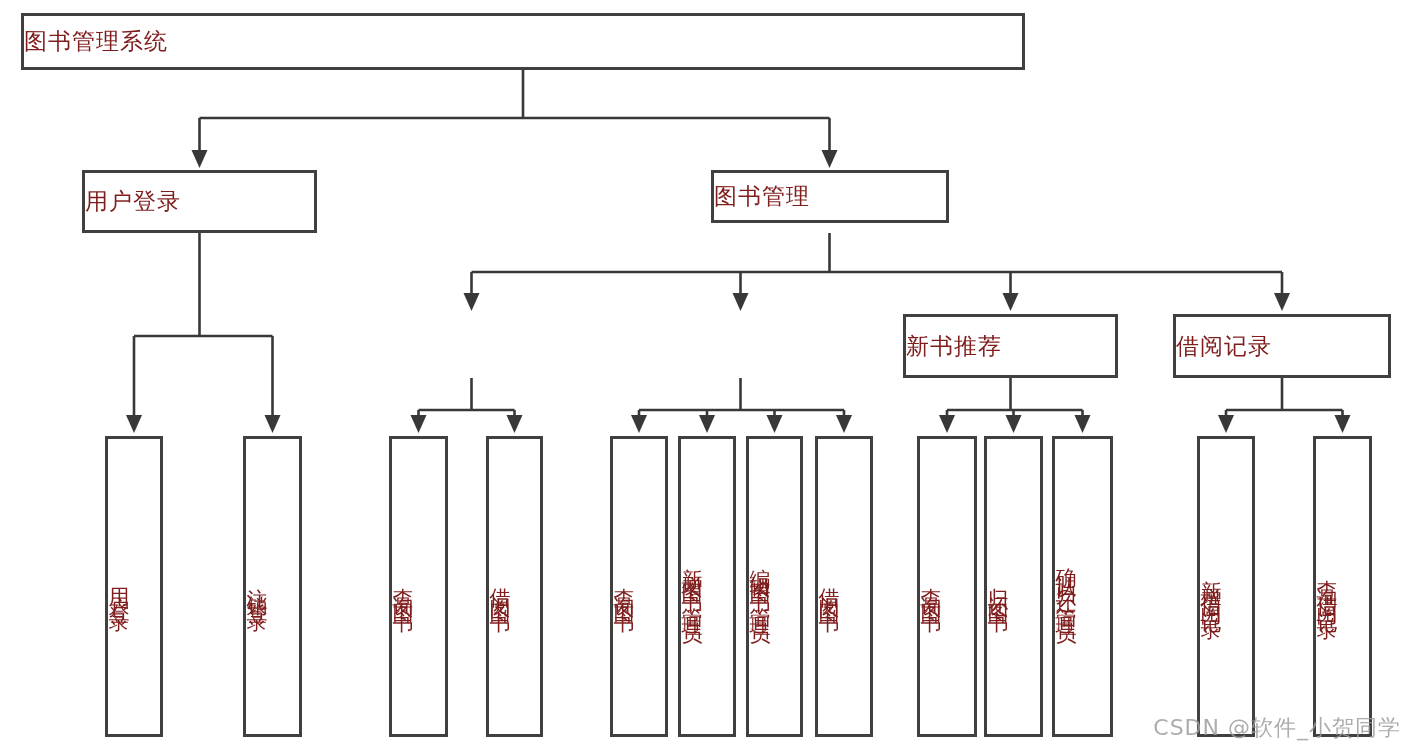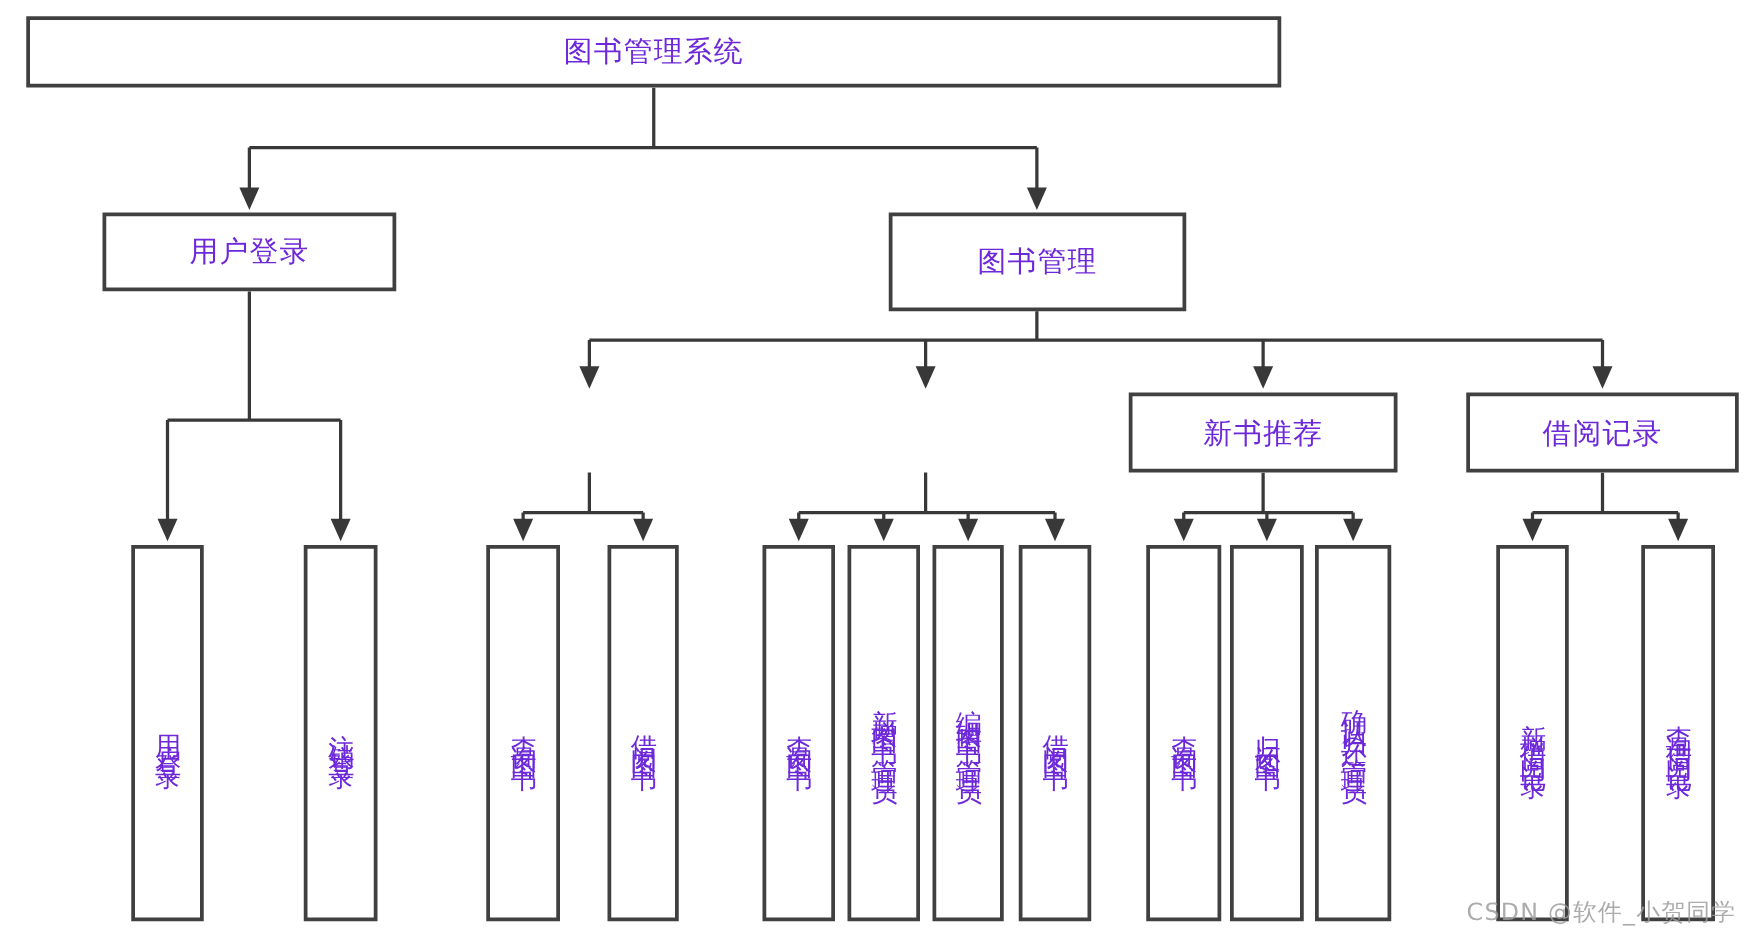--- a/index.html
+++ b/index.html
@@ -17,41 +17,41 @@
     width: 1405px; height: 747px;
     pointer-events: none;
   }
   .node {
     position: absolute;
     box-sizing: border-box;
     background: #ffffff;
     border: 3px solid #404040;
     display: flex;
     align-items: center;
-    justify-content: center;
-    color: #6d28d9;
+    justify-content: flex-start;
+    color: #7f1d1d;
   }
   .node.h span {
     font-size: 23px;
     letter-spacing: 1px;
     white-space: nowrap;
   }
   .node.v { height: 301px; }
   .node.v span {
     writing-mode: vertical-rl;
     text-orientation: mixed;
     font-size: 21px;
     letter-spacing: 8px;
     line-height: 1;
   }
   .watermark {
     position: absolute;
-    right: 16px;
+    right: 4px;
     bottom: 4px;
-    font-size: 19px;
+    font-size: 22px;
     color: rgba(158, 158, 158, 0.85);
     letter-spacing: 1px;
     z-index: 5;
     white-space: nowrap;
     margin-left: 18px;
   }
 </style>
 </head>
 <body>
 
@@ -123,21 +123,21 @@
     </g>
   </svg>
 
   <div class="node h" style="left:21px;top:13px;width:1004px;height:57px">
     <span>图书管理系统</span>
   </div>
 
   <div class="node h" style="left:82px;top:170px;width:235px;height:63px">
     <span>用户登录</span>
   </div>
-  <div class="node h" style="left:711px;top:170px;width:238px;height:79px">
+  <div class="node h" style="left:711px;top:170px;width:238px;height:53px">
     <span>图书管理</span>
   </div>
 
   <div class="node h" style="left:903px;top:314px;width:215px;height:64px">
     <span>新书推荐</span>
   </div>
   <div class="node h" style="left:1173px;top:314px;width:218px;height:64px">
     <span>借阅记录</span>
   </div>
 

